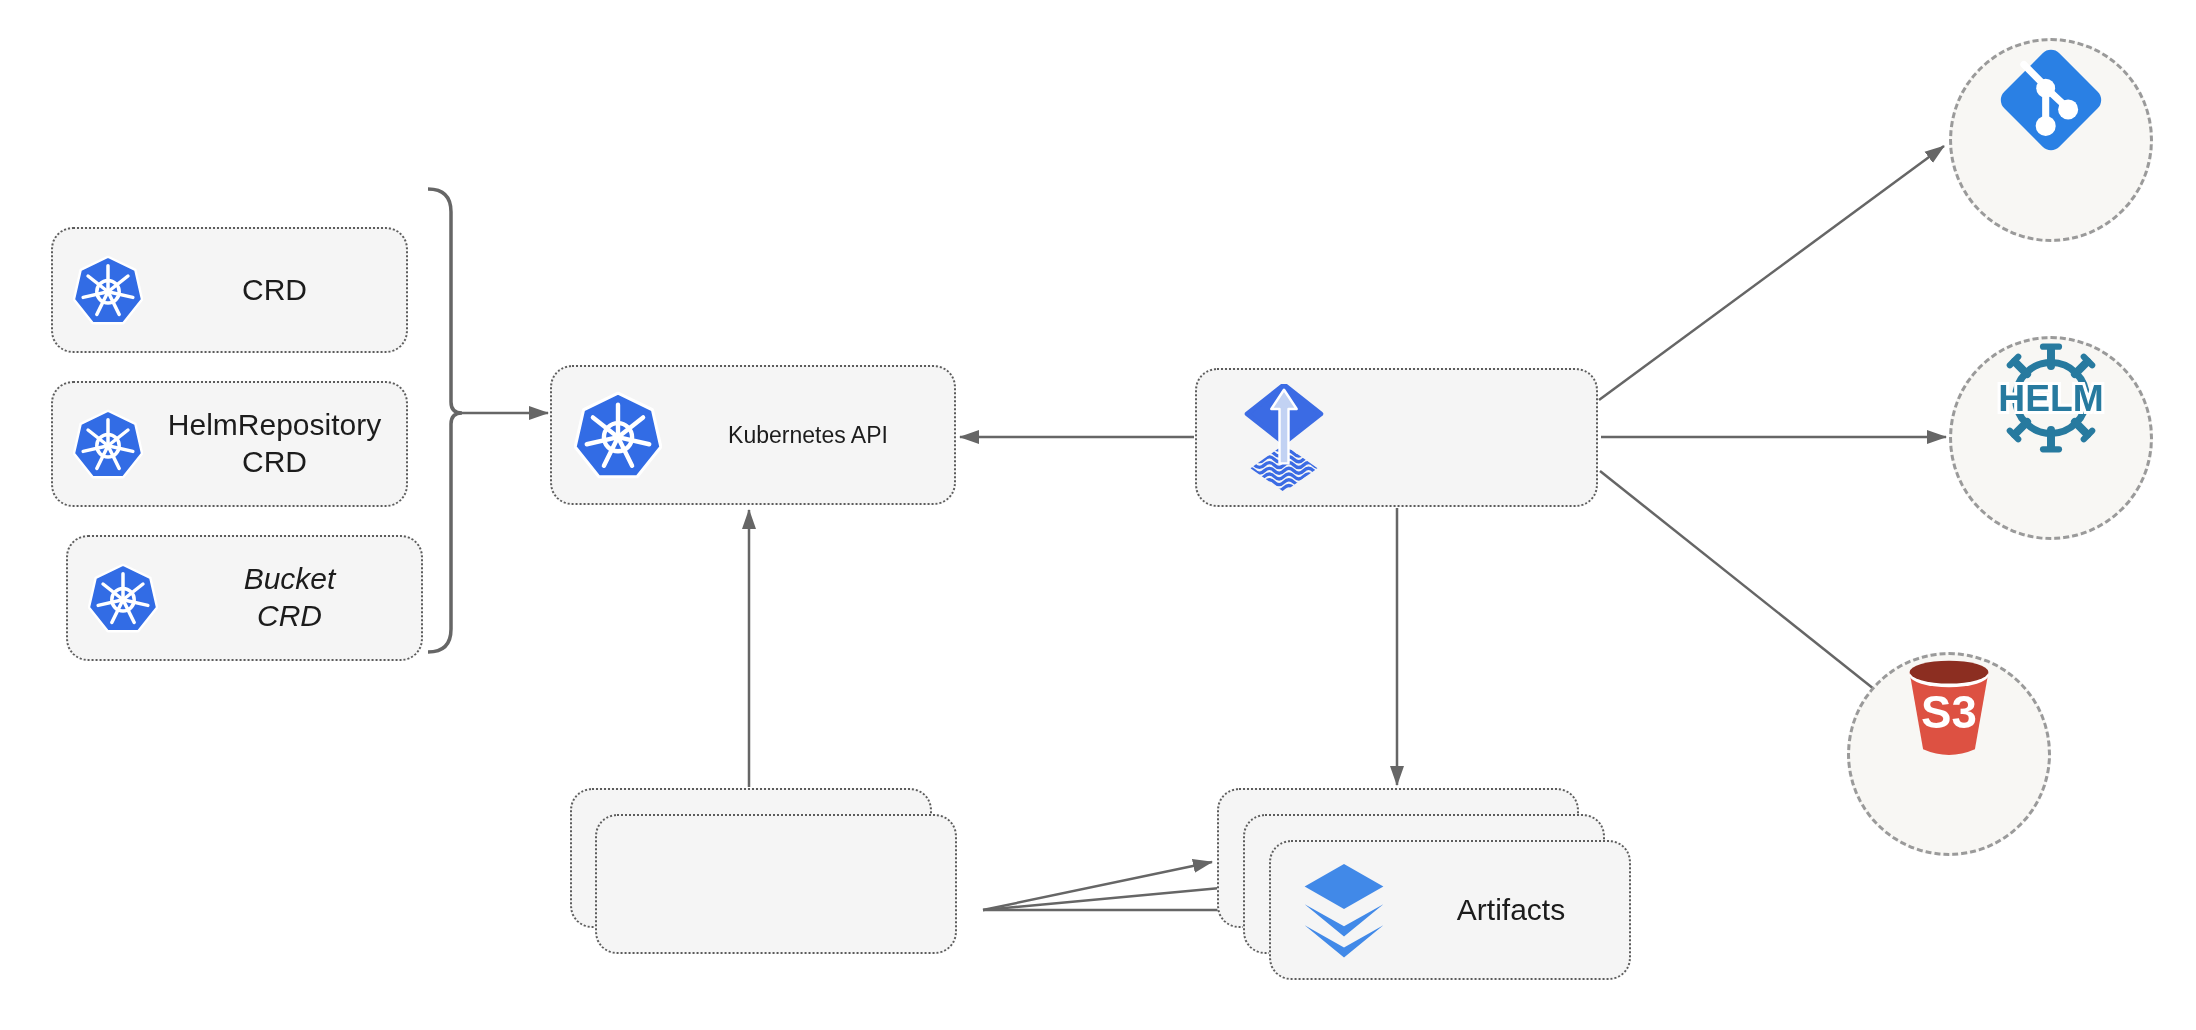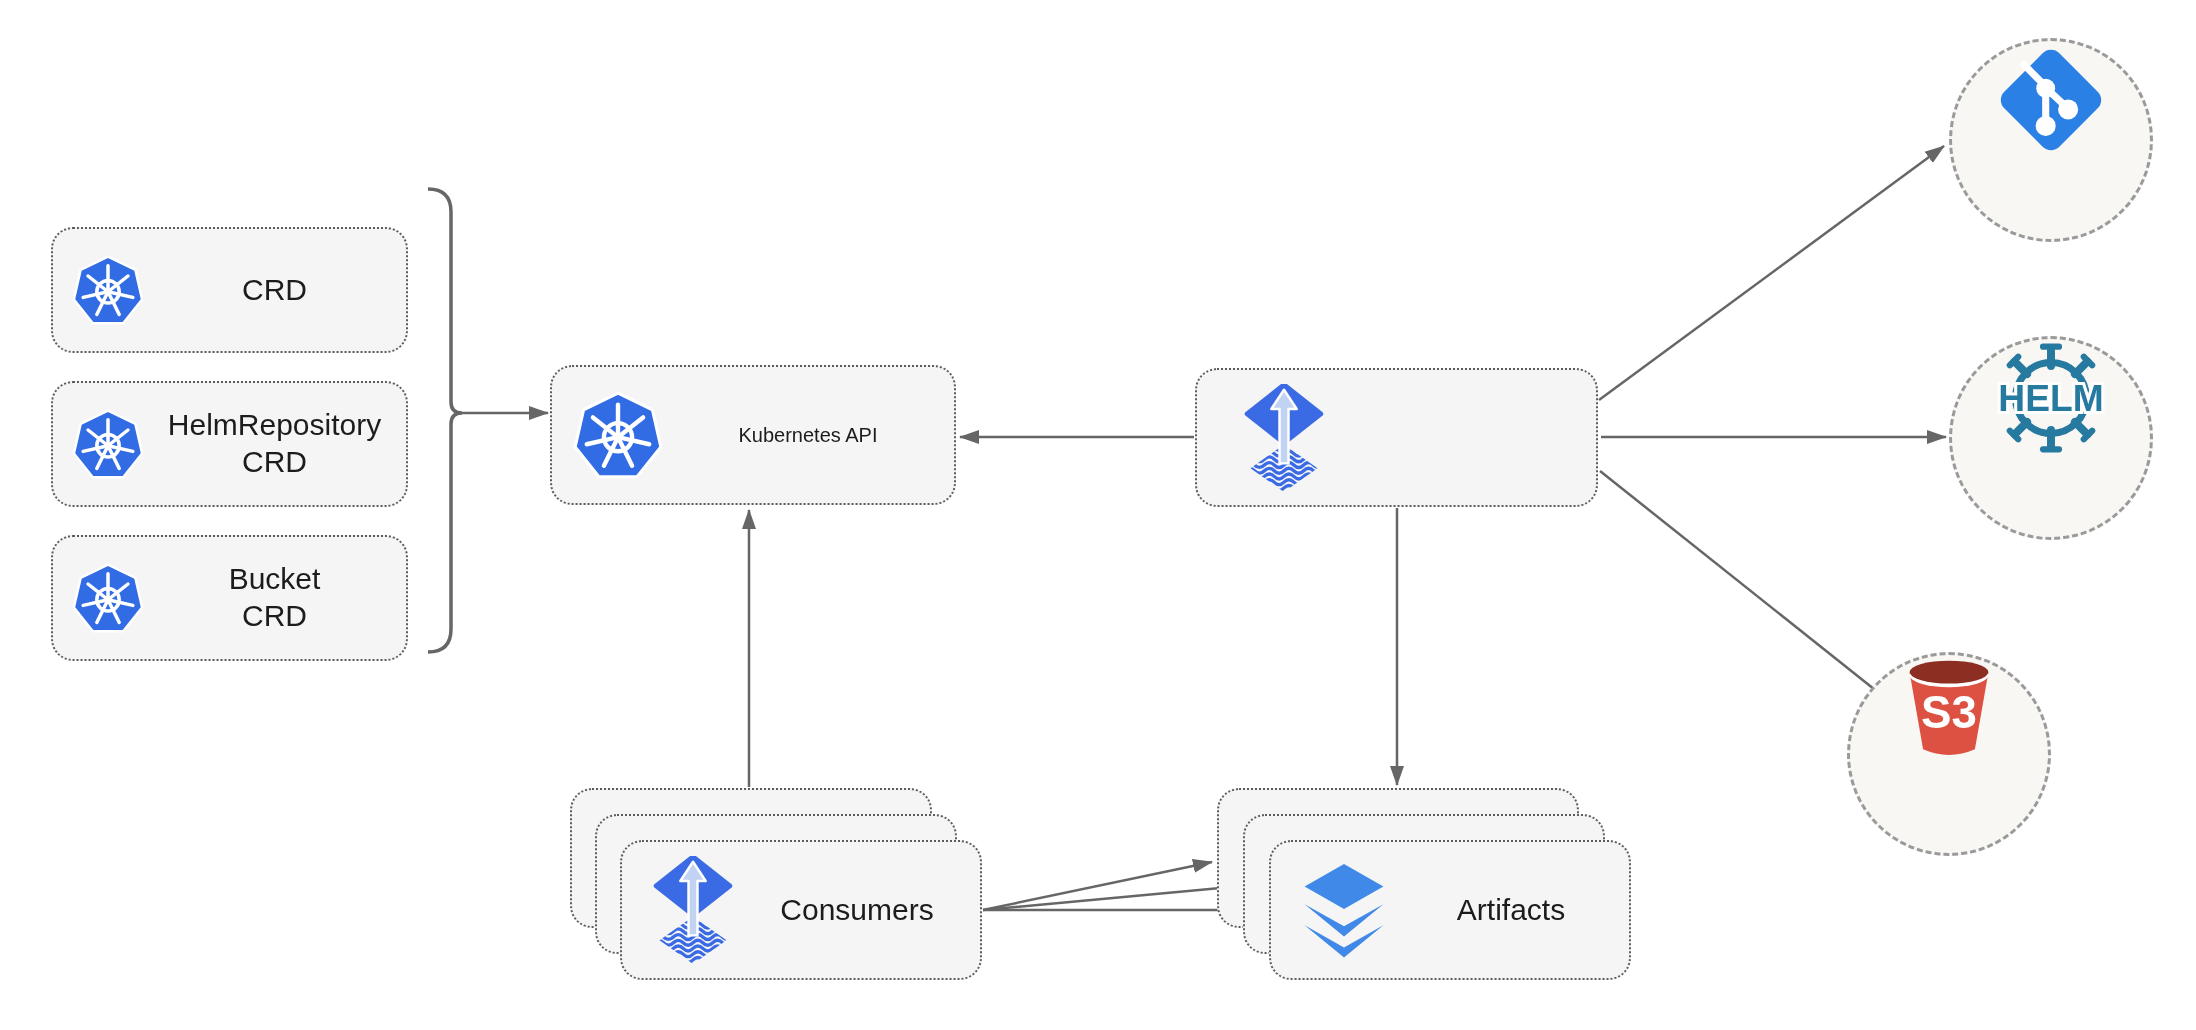--- a/index.html
+++ b/index.html
@@ -151,51 +151,45 @@
   <div class="node" style="left:51px; top:381px; width:357px; height:126px;">
     <svg class="icon" style="margin-left:20px" width="70" height="72">
         <use href="#sym-k8s"></use>
       </svg>
     <div class="label">
       <span>HelmRepository</span>
       <span>CRD</span>
     </div>
   </div>
 
-  <div class="node" style="left:51px; top:535px; width:357px; height:126px;">
+  <div class="node" style="left:66px; top:535px; width:357px; height:126px;font-style:italic;">
     <svg class="icon" style="margin-left:20px" width="70" height="72">
         <use href="#sym-k8s"></use>
       </svg>
     <div class="label">
       <span>Bucket</span>
       <span>CRD</span>
     </div>
   </div>
 
   <div class="node" style="left:550px; top:365px; width:406px; height:140px;">
     <svg class="icon" style="margin-left:22px" width="88" height="90">
         <use href="#sym-k8s"></use>
       </svg>
-    <div class="label" style="font-size:20px">Kubernetes API</div>
+    <div class="label" style="font-size:23px">Kubernetes API</div>
   </div>
 
   <div class="node" style="left:1195px; top:368px; width:403px; height:139px;">
     <svg class="icon" style="margin-left:46px" width="82" height="108">
         <use href="#sym-flux"></use>
       </svg>
   </div>
 
   <div class="stack-layer" style="left:570px; top:788px;"></div>
   <div class="stack-layer" style="left:595px; top:814px;"></div>
-  <div class="node" style="left:620px; top:840px; width:362px; height:140px;">
-    <svg class="icon" style="margin-left:30px" width="82" height="108">
-        <use href="#sym-flux"></use>
-      </svg>
-    <div class="label">Consumers</div>
-  </div>
 
   <div class="stack-layer" style="left:1217px; top:788px;"></div>
   <div class="stack-layer" style="left:1243px; top:814px;"></div>
   <div class="node" style="left:1269px; top:840px; width:362px; height:140px;">
     <svg class="icon" style="margin-left:24px" width="98" height="96">
         <use href="#sym-layers"></use>
       </svg>
     <div class="label">Artifacts</div>
   </div>
 

